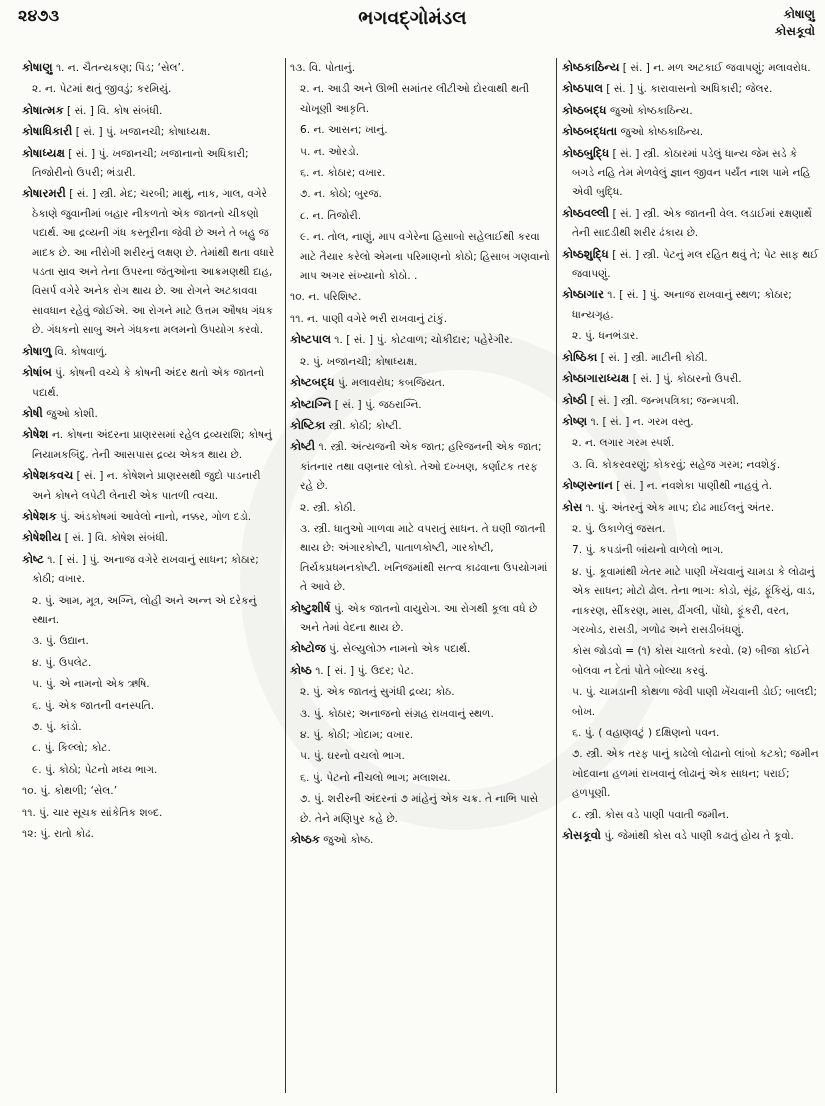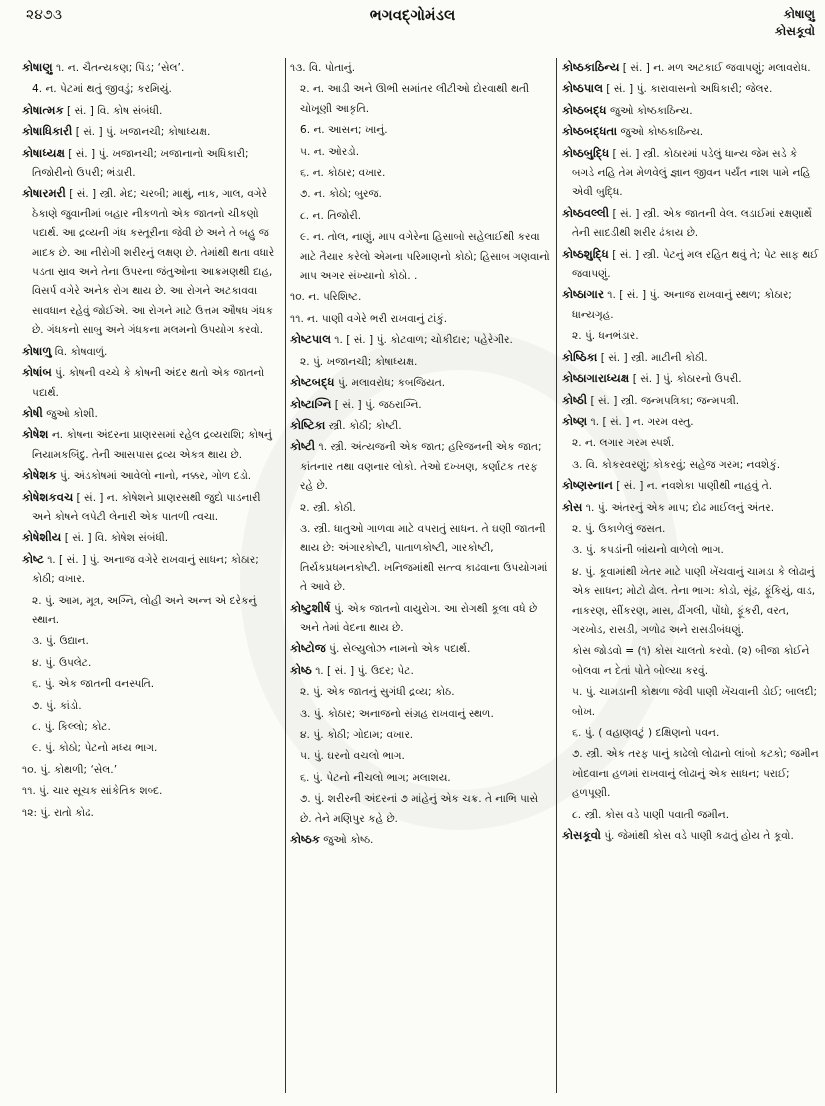--- a/index.html
+++ b/index.html
@@ -5,22 +5,22 @@
   html, body { margin:0; padding:0; }
   body {
     width:825px; height:1106px; overflow:hidden;
     background:#fbfbf8; color:#111;
     font-family:"DejaVu Sans", sans-serif;
     position:relative;
   }
   .header {
     position:absolute; left:0; top:0; width:825px; height:52px;
   }
-  .page-num { position:absolute; left:26px; top:6px; font-size:14px; font-weight:normal; }
-  .book-title { position:absolute; left:0; right:0; top:6px; text-align:center; font-size:15px; font-weight:bold; }
+  .page-num { position:absolute; left:18px; top:6px; font-size:16px; font-weight:bold; }
+  .book-title { position:absolute; left:0; right:0; top:6px; text-align:center; font-size:19px; font-weight:bold; }
   .guide { position:absolute; right:10px; top:6px; text-align:right; font-size:12px; font-weight:bold; line-height:17px; }
   .columns { position:absolute; top:58px; left:0; width:825px; height:1040px; }
   .col {
     position:absolute; top:0; height:1035px; overflow:hidden;
     font-size:10.6px; line-height:19.4px;
   }
   .col1 { left:22px; width:258px; }
   .col2 { left:290px; width:262px; }
   .col3 { left:562px; width:258px; }
   .rule { position:absolute; top:0; width:1px; background:#333; height:1035px; }
@@ -46,36 +46,37 @@
   </div>
 </div>
 
 <div class="watermark"></div>
 
 <div class="columns">
   <div class="rule rule1"></div>
   <div class="rule rule2"></div>
   <div class="col col1">
       <div class="entry"><span class="hw">કોષાણુ</span><span> ૧. ન. ચૈતન્યકણ; પિંડ; ‘સેલ’.</span></div>
-      <div class="entry sub"><span>4. ન. પેટમાં થતું જીવડું; કરમિયું.</span></div>
+      <div class="entry sub"><span>૨. ન. પેટમાં થતું જીવડું; કરમિયું.</span></div>
       <div class="entry"><span class="hw">કોષાત્મક</span><span> [ સં. ] વિ. કોષ સંબંધી.</span></div>
       <div class="entry"><span class="hw">કોષાધિકારી</span><span> [ સં. ] પું. ખજાનચી; કોષાધ્યક્ષ.</span></div>
       <div class="entry"><span class="hw">કોષાધ્યક્ષ</span><span> [ સં. ] પું. ખજાનચી; ખજાનાનો અધિકારી; તિજોરીનો ઉપરી; ભંડારી.</span></div>
       <div class="entry"><span class="hw">કોષારમરી</span><span> [ સં. ] સ્ત્રી. મેદ; ચરબી; માથું, નાક, ગાલ, વગેરે ઠેકાણે જુવાનીમાં બહાર નીકળતો એક જાતનો ચીકણો પદાર્થ. આ દ્રવ્યની ગંધ કસ્તૂરીના જેવી છે અને તે બહુ જ માદક છે. આ નીરોગી શરીરનું લક્ષણ છે. તેમાંથી થતા વધારે પડતા સ્રાવ અને તેના ઉપરના જંતુઓના આક્રમણથી દાહ, વિસર્પ વગેરે અનેક રોગ થાય છે. આ રોગને અટકાવવા સાવધાન રહેવું જોઈએ. આ રોગને માટે ઉત્તમ ઔષધ ગંધક છે. ગંધકનો સાબુ અને ગંધકના મલમનો ઉપયોગ કરવો.</span></div>
       <div class="entry"><span class="hw">કોષાળુ</span><span> વિ. કોષવાળું.</span></div>
       <div class="entry"><span class="hw">કોષાંબ</span><span> પું. કોષની વચ્ચે કે કોષની અંદર થતો એક જાતનો પદાર્થ.</span></div>
       <div class="entry"><span class="hw">કોષી</span><span> જુઓ કોશી.</span></div>
       <div class="entry"><span class="hw">કોષેશ</span><span> ન. કોષના અંદરના પ્રાણરસમાં રહેલ દ્રવ્યરાશિ; કોષનું નિયામકબિંદુ. તેની આસપાસ દ્રવ્ય એકત્ર થાય છે.</span></div>
+      <div class="entry"><span class="hw">કોષેશકવચ</span><span> [ સં. ] ન. કોષેશને પ્રાણરસથી જુદો પાડનારી અને કોષને લપેટી લેનારી એક પાતળી ત્વચા.</span></div>
       <div class="entry"><span class="hw">કોષેશક</span><span> પું. અંડકોષમાં આવેલો નાનો, નક્કર, ગોળ દડો.</span></div>
-      <div class="entry"><span class="hw">કોષેશકવચ</span><span> [ સં. ] ન. કોષેશને પ્રાણરસથી જુદો પાડનારી અને કોષને લપેટી લેનારી એક પાતળી ત્વચા.</span></div>
       <div class="entry"><span class="hw">કોષેશીય</span><span> [ સં. ] વિ. કોષેશ સંબંધી.</span></div>
       <div class="entry"><span class="hw">કોષ્ટ</span><span> ૧. [ સં. ] પું. અનાજ વગેરે રાખવાનું સાધન; કોઠાર; કોઠી; વખાર.</span></div>
       <div class="entry sub"><span>૨. પું. આમ, મૂત્ર, અગ્નિ, લોહી અને અન્ન એ દરેકનું સ્થાન.</span></div>
       <div class="entry sub"><span>૩. પું. ઉદ્યાન.</span></div>
       <div class="entry sub"><span>૪. પું. ઉપલેટ.</span></div>
+      <div class="entry sub"><span>૫. પું. એ નામનો એક ઋષિ.</span></div>
       <div class="entry sub"><span>૬. પું. એક જાતની વનસ્પતિ.</span></div>
       <div class="entry sub"><span>૭. પું. કાંડો.</span></div>
       <div class="entry sub"><span>૮. પું. કિલ્લો; કોટ.</span></div>
       <div class="entry sub"><span>૯. પું. કોઠો; પેટનો મધ્ય ભાગ.</span></div>
       <div class="entry"><span>૧૦. પું. કોથળી; ‘સેલ.’</span></div>
       <div class="entry"><span>૧૧. પું. ચાર સૂચક સાંકેતિક શબ્દ.</span></div>
       <div class="entry"><span>૧૨: પું. રાતો કોઢ.</span></div>
     </div>
   <div class="col col2">
       <div class="entry"><span>૧૩. વિ. પોતાનું.</span></div>
@@ -119,21 +120,21 @@
       <div class="entry sub"><span>૨. પું. ધનભંડાર.</span></div>
       <div class="entry"><span class="hw">કોષ્ઠિકા</span><span> [ સં. ] સ્ત્રી. માટીની કોઠી.</span></div>
       <div class="entry"><span class="hw">કોષ્ઠાગારાધ્યક્ષ</span><span> [ સં. ] પું. કોઠારનો ઉપરી.</span></div>
       <div class="entry"><span class="hw">કોષ્ઠી</span><span> [ સં. ] સ્ત્રી. જન્મપત્રિકા; જન્મપત્રી.</span></div>
       <div class="entry"><span class="hw">કોષ્ણ</span><span> ૧. [ સં. ] ન. ગરમ વસ્તુ.</span></div>
       <div class="entry sub"><span>૨. ન. લગાર ગરમ સ્પર્શ.</span></div>
       <div class="entry sub"><span>૩. વિ. કોકરવરણું; કોકરવું; સહેજ ગરમ; નવશેકું.</span></div>
       <div class="entry"><span class="hw">કોષ્ણસ્નાન</span><span> [ સં. ] ન. નવશેકા પાણીથી નાહવું તે.</span></div>
       <div class="entry"><span class="hw">કોસ</span><span> ૧. પું. અંતરનું એક માપ; દોઢ માઈલનું અંતર.</span></div>
       <div class="entry sub"><span>૨. પું. ઉકાળેલું જસત.</span></div>
-      <div class="entry sub"><span>૩. પું. કપડાંની બાંયનો વાળેલો ભાગ.</span></div>
+      <div class="entry sub"><span>7. પું. કપડાંની બાંયનો વાળેલો ભાગ.</span></div>
       <div class="entry sub"><span>૪. પું. કૂવામાંથી ખેતર માટે પાણી ખેંચવાનું ચામડા કે લોઢાનું એક સાધન; મોટો ઢોલ. તેના ભાગ: કોડો, સૂંઢ, ફૂંકિયું, વાડ, નાકરણ, સીંકરણ, માસ, ઢીંગલી, પોંધો, ફૂંકરી, વરત, ગરખોડ, રાસડી, ગળોઢ અને રાસડીબંધણું.</span></div>
       <div class="entry sub"><span>કોસ જોડવો = (૧) કોસ ચાલતો કરવો. (૨) બીજા કોઈને બોલવા ન દેતાં પોતે બોલ્યા કરવું.</span></div>
       <div class="entry sub"><span>૫. પું. ચામડાની કોથળા જેવી પાણી ખેંચવાની ડોઈ; બાલદી; બોખ.</span></div>
       <div class="entry sub"><span>૬. પું. ( વહાણવટું ) દક્ષિણનો પવન.</span></div>
       <div class="entry sub"><span>૭. સ્ત્રી. એક તરફ પાનું કાઢેલો લોઢાનો લાંબો કટકો; જમીન ખોદવાના હળમાં રાખવાનું લોઢાનું એક સાધન; પરાઈ; હળપૂણી.</span></div>
       <div class="entry sub"><span>૮. સ્ત્રી. કોસ વડે પાણી પવાતી જમીન.</span></div>
       <div class="entry"><span class="hw">કોસકૂવો</span><span> પું. જેમાંથી કોસ વડે પાણી કઢાતું હોય તે કૂવો.</span></div>
     </div>
 </div>
 

